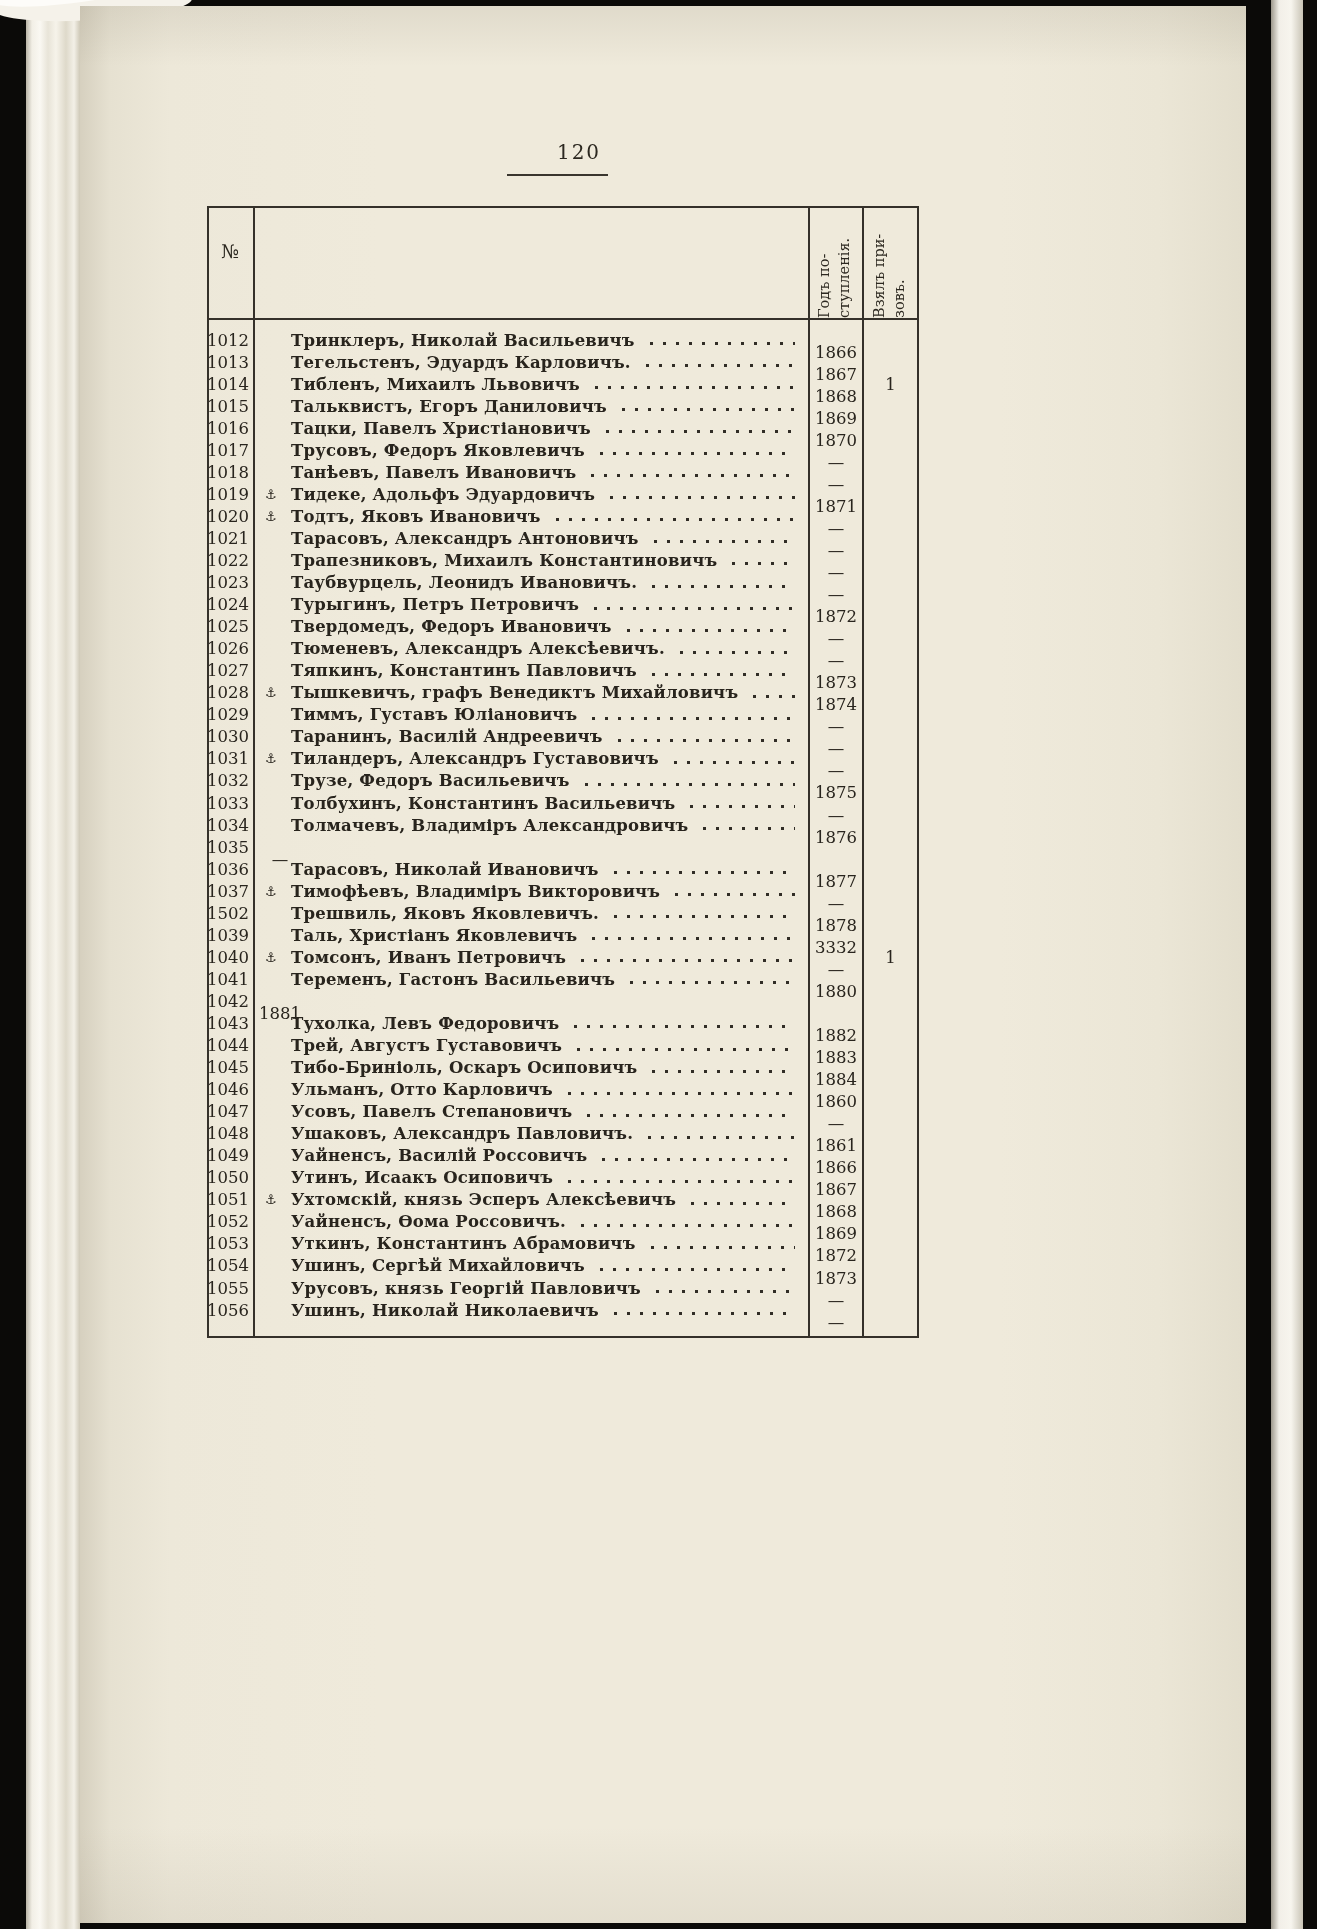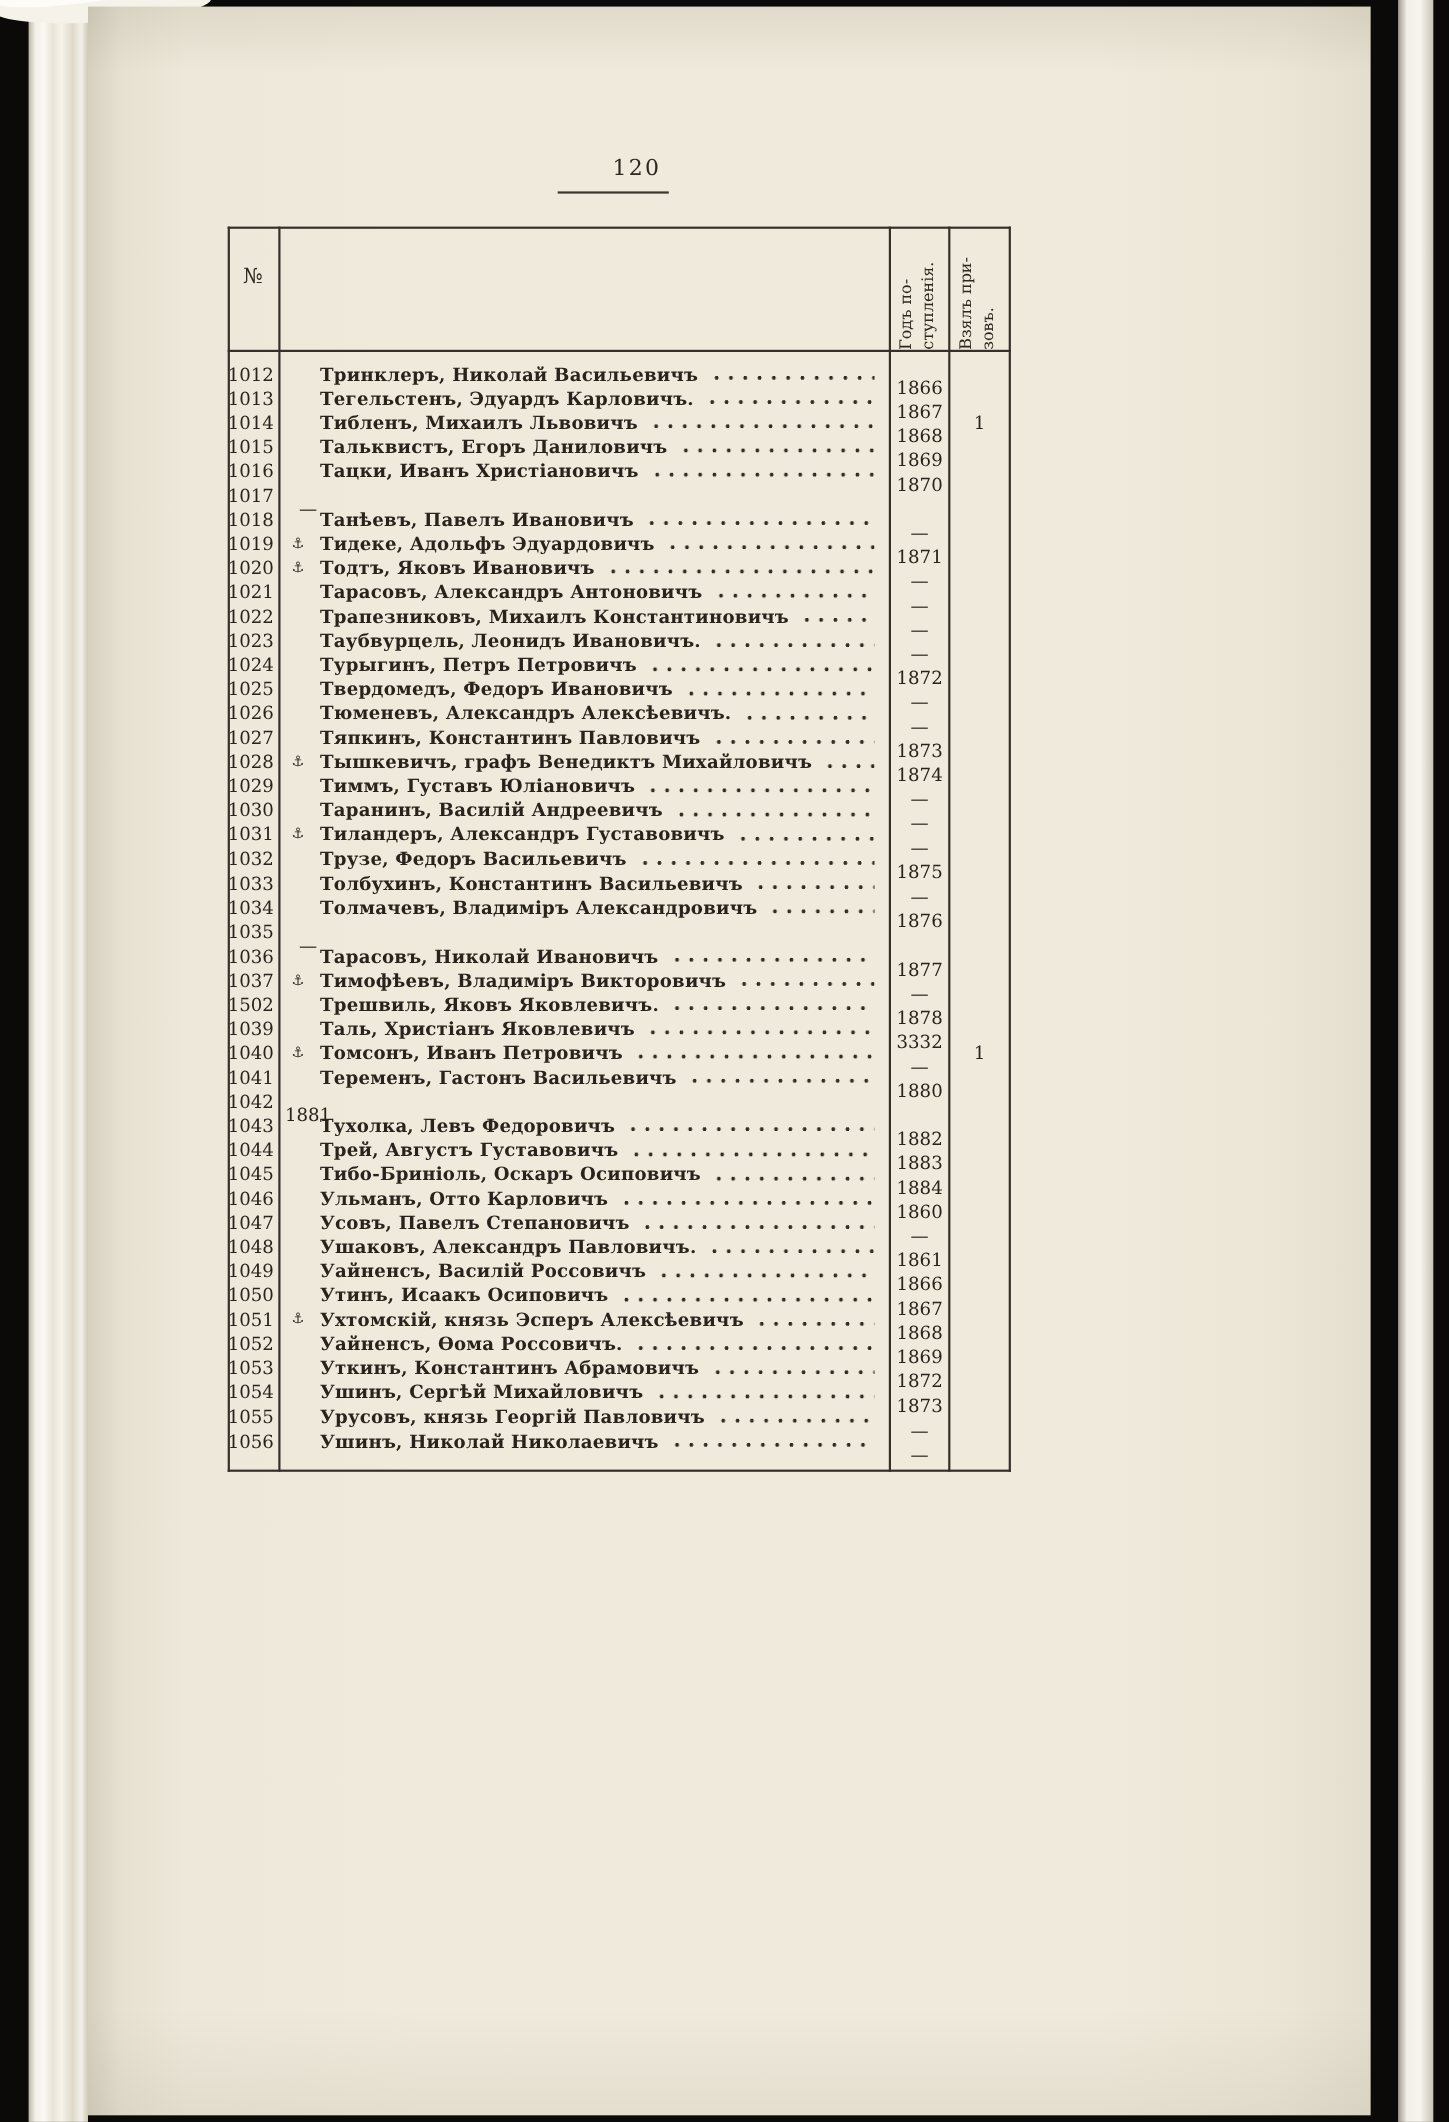--- a/index.html
+++ b/index.html
@@ -125,28 +125,33 @@
         <span class="pname">Тальквистъ, Егоръ Даниловичъ</span>
         <span class="leader"></span>
       </div>
       <div class="cell-year">1869</div>
       <div class="cell-prize"></div>
     </div>
     <div class="row">
       <div class="cell-num">1016</div>
       <div class="cell-name">
         <span class="anchor"></span>
-        <span class="pname">Тацки, Иванъ Христіановичъ</span>
+        <span class="pname">Тацки, Павелъ Христіановичъ</span>
         <span class="leader"></span>
       </div>
       <div class="cell-year">1870</div>
       <div class="cell-prize"></div>
     </div>
     <div class="row">
       <div class="cell-num">1017</div>
+      <div class="cell-name">
+        <span class="anchor"></span>
+        <span class="pname">Трусовъ, Федоръ Яковлевичъ</span>
+        <span class="leader"></span>
+      </div>
       <div class="cell-year">—</div>
       <div class="cell-prize"></div>
     </div>
     <div class="row">
       <div class="cell-num">1018</div>
       <div class="cell-name">
         <span class="anchor"></span>
         <span class="pname">Танѣевъ, Павелъ Ивановичъ</span>
         <span class="leader"></span>
       </div>

